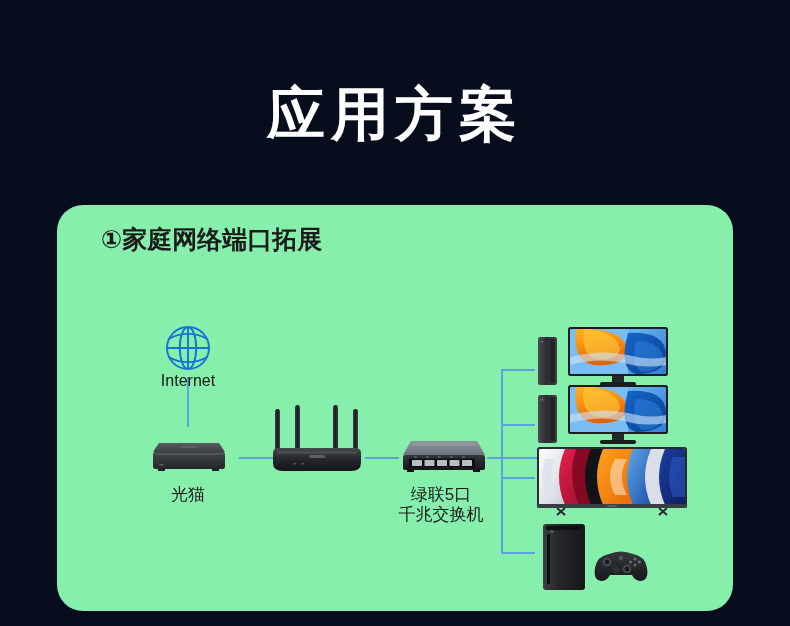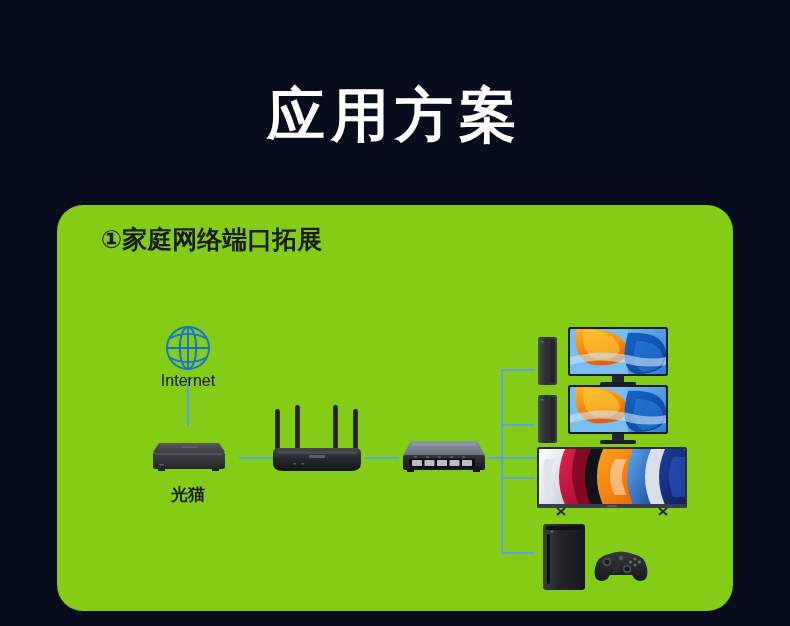--- a/index.html
+++ b/index.html
@@ -21,30 +21,31 @@
     left: 0;
     top: 86px;
     width: 790px;
     text-align: center;
     color: #ffffff;
     font-size: 58px;
     font-weight: bold;
     letter-spacing: 6px;
     line-height: 1;
     white-space: nowrap;
+    font-family: Liberation Serif, serif;
   }
 
   
   .card {
     position: absolute;
     left: 57px;
     top: 205px;
     width: 676px;
     height: 406px;
-    background: #84cc16;
+    background: #86efac;
     border-radius: 26px;
     overflow: hidden;
   }
 
   .card-heading {
     position: absolute;
     left: 44px;
     top: 18px;
     font-size: 25px;
     font-weight: bold;
@@ -75,21 +76,20 @@
   .node {
     position: absolute;
     text-align: center;
   }
   .node-label {
     font-size: 17px;
     color: #1a1a1a;
     line-height: 1.15;
     margin-top: 4px;
     white-space: nowrap;
-    font-weight: bold;
   }
 
   
   #node-internet { left: 86px; top: 120px; width: 90px; }
   .globe-wrap { height: 44px; }
   .internet-label {
     font-size: 16px;
     color: #161616;
     margin-top: 3px;
   }
@@ -260,20 +260,24 @@
             <rect x="31" y="23.4" width="3" height="1.2" rx="0.6"></rect>
             <rect x="43" y="23.4" width="3" height="1.2" rx="0.6"></rect>
             <rect x="55" y="23.4" width="3" height="1.2" rx="0.6"></rect>
             <rect x="67" y="23.4" width="3" height="1.2" rx="0.6"></rect>
             <rect x="79" y="23.4" width="3" height="1.2" rx="0.6"></rect>
           </g>
 
           <rect x="24" y="37" width="7" height="2" fill="#111214"></rect>
           <rect x="90" y="37" width="7" height="2" fill="#111214"></rect>
         </svg>
+      </div>
+      <div class="node-label">
+        <span>绿联5口</span><br>
+        <span>千兆交换机</span>
       </div>
     </div>
 
     <div class="device" id="dev-pc1">
       <div>
         <svg width="150" height="62" viewBox="0 0 150 62">
           <defs>
             <linearGradient id="towerG" x1="0" y1="0" x2="1" y2="0">
               <stop offset="0" stop-color="#4a4d52"></stop>
               <stop offset="0.45" stop-color="#2a2c30"></stop>

